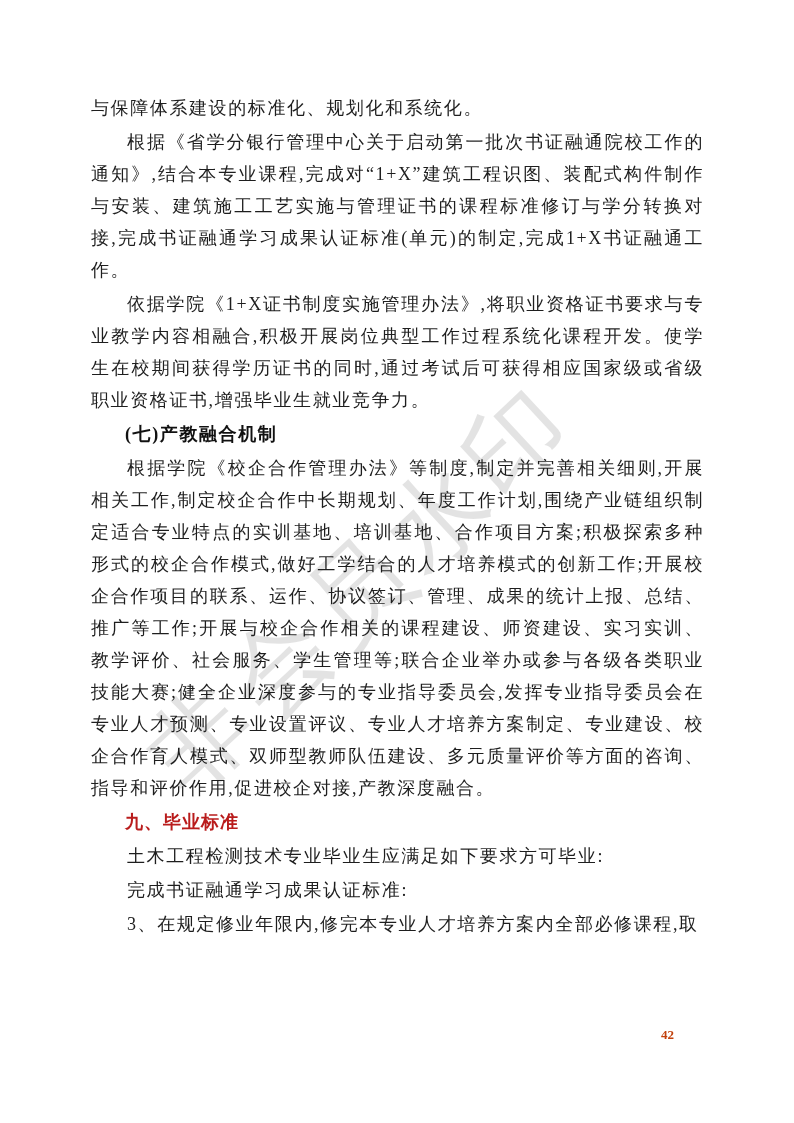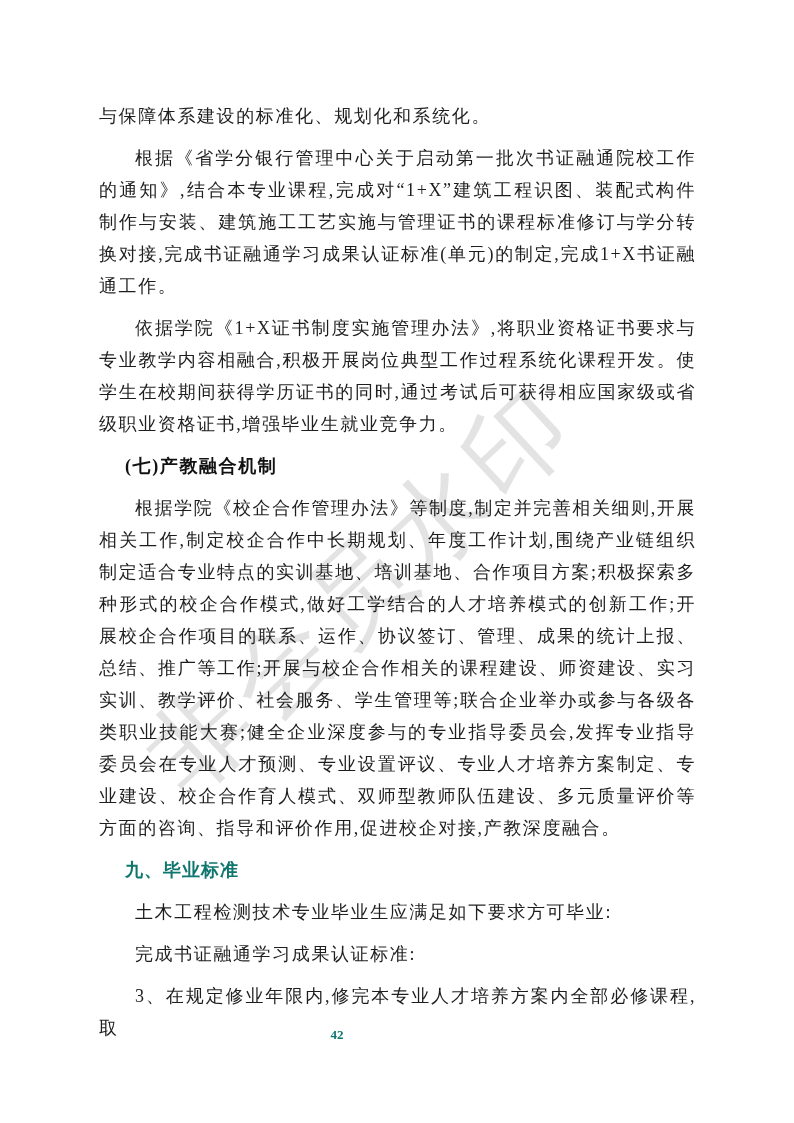--- a/index.html
+++ b/index.html
@@ -40,49 +40,49 @@
     width: 617px;
     z-index: 1;
     color: #1e1e1e;
     font-size: 18px;
     line-height: 32px;
     letter-spacing: 1.6px;
     text-align: justify;
     text-justify: inter-character;
   }
   .para {
-    margin: 10px;
+    margin: 2px;
     text-indent: 2em;
   }
   .para.no-indent {
     text-indent: 0;
   }
   .heading-kai {
     margin: 0;
     text-indent: 2em;
     font-weight: 700;
     color: #111111;
   }
   .heading-hei {
     margin: 0;
     text-indent: 2em;
     font-weight: 700;
-    color: #0f766e;
+    color: #b91c1c;
     font-family: "Liberation Sans", "DejaVu Sans", sans-serif;
     letter-spacing: 1px;
   }
   .page-number {
     position: absolute;
     top: 1027px;
     left: 0;
     width: 674px;
-    text-align: center;
+    text-align: right;
     font-size: 13px;
     font-weight: 700;
-    color: #0f766e;
+    color: #c2410c;
     z-index: 1;
     letter-spacing: 0;
   }
 </style>
 </head>
 <body>
 
 <div class="page">
 
   <div class="watermark">非会员水印</div>

